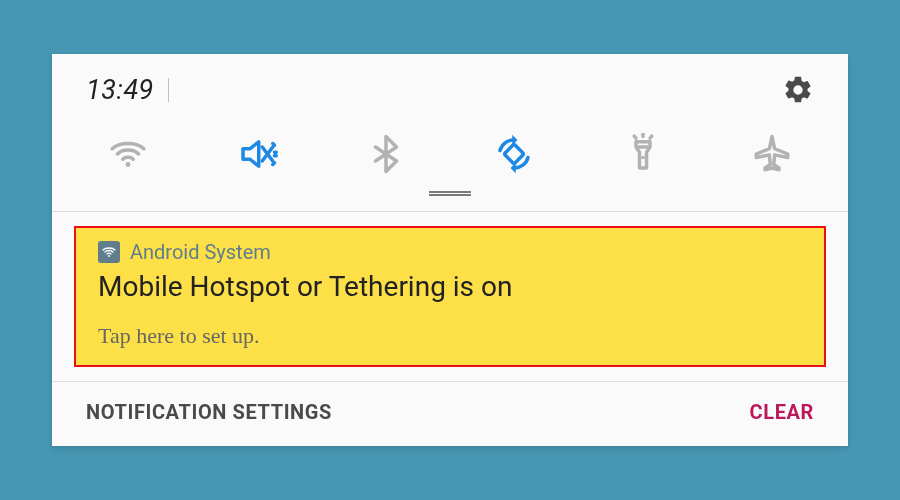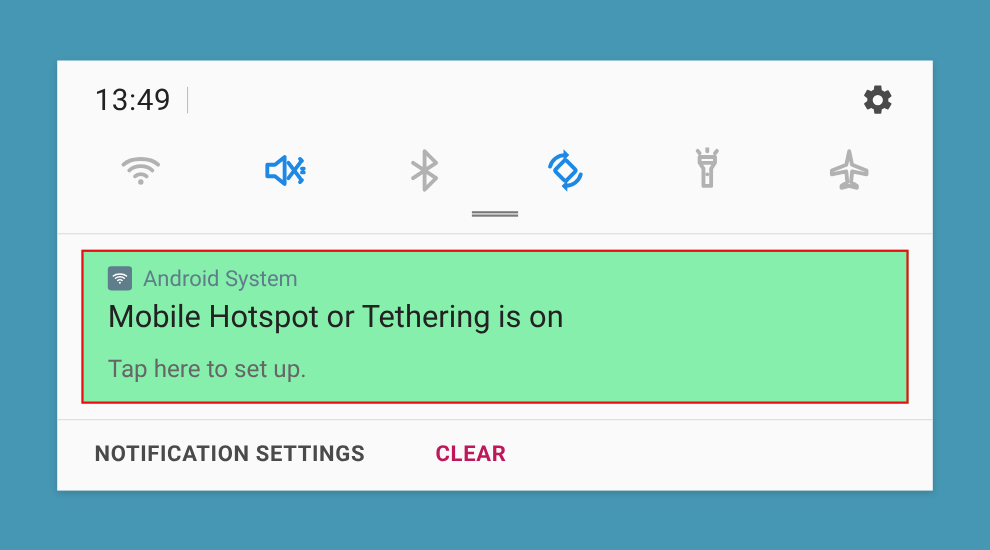--- a/index.html
+++ b/index.html
@@ -15,20 +15,21 @@
   }
   .panel {
     width: 796px;
     background: #fafafa;
     box-shadow: 0 2px 6px rgba(0,0,0,0.15);
   }
   .status-row {
     display: flex;
     align-items: center;
     padding: 20px 34px 6px 34px;
+    font-style: italic;
   }
   .clock {
     font-size: 27px;
     color: #222;
     letter-spacing: 0.5px;
   }
   .vbar {
     width: 1px;
     height: 24px;
     background: #bfbfbf;
@@ -70,21 +71,21 @@
     margin: 1px 0;
   }
   .handle-inner { cursor: pointer; }
 
   .divider { height: 1px; background: #dcdcdc; }
 
   .notif {
     margin: 14px 22px 14px 22px;
     padding: 12px 38px 16px 22px;
     border: 2.5px solid #e81010;
-    background: #86efac;
+    background: #fde047;
     cursor: pointer;
   }
   .notif-header {
     display: flex;
     align-items: center;
     gap: 10px;
     margin-bottom: 6px;
   }
   .notif-appicon {
     width: 22px;
@@ -101,27 +102,28 @@
     color: #607d8b;
   }
   .notif-title {
     font-size: 28px;
     color: #222;
     margin-bottom: 20px;
   }
   .notif-sub {
     font-size: 22px;
     color: #666;
+    font-family: Liberation Serif, serif;
   }
 
   .footer {
     display: flex;
-    justify-content: flex-start;
-    align-items: center;
-    gap: 64px;
+    justify-content: space-between;
+    align-items: center;
+    gap: 48px;
     padding: 18px 34px 22px 34px;
   }
   .footer-btn {
     font-size: 20px;
     font-weight: 700;
     letter-spacing: 0.6px;
     cursor: pointer;
   }
   .btn-dark { color: #4a4a4a; }
   .btn-dim  { color: #be185d; }

